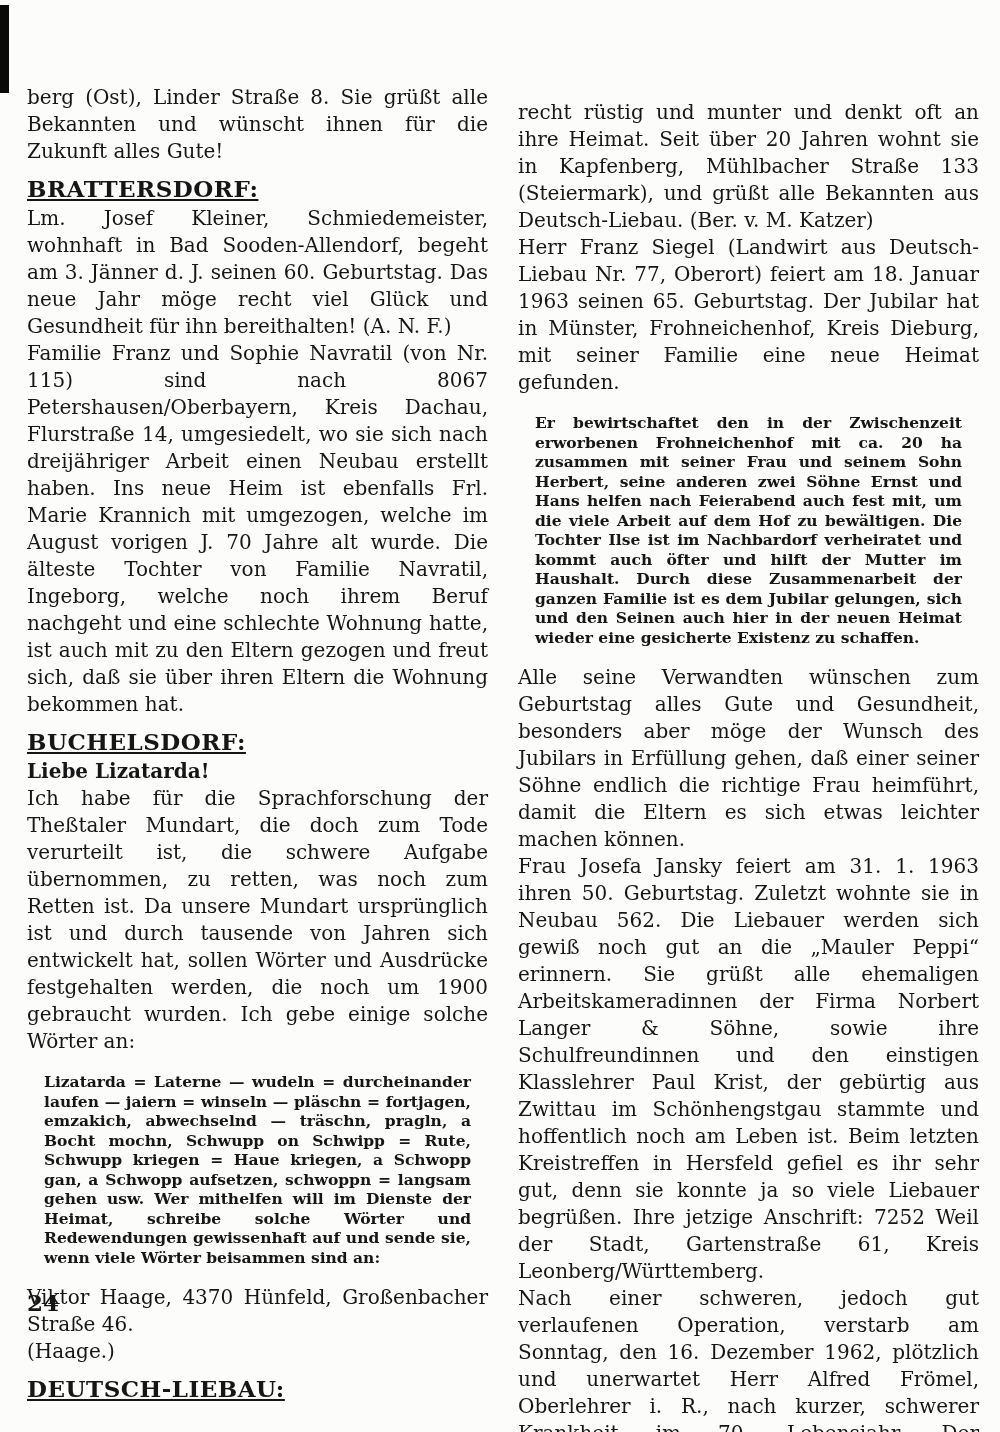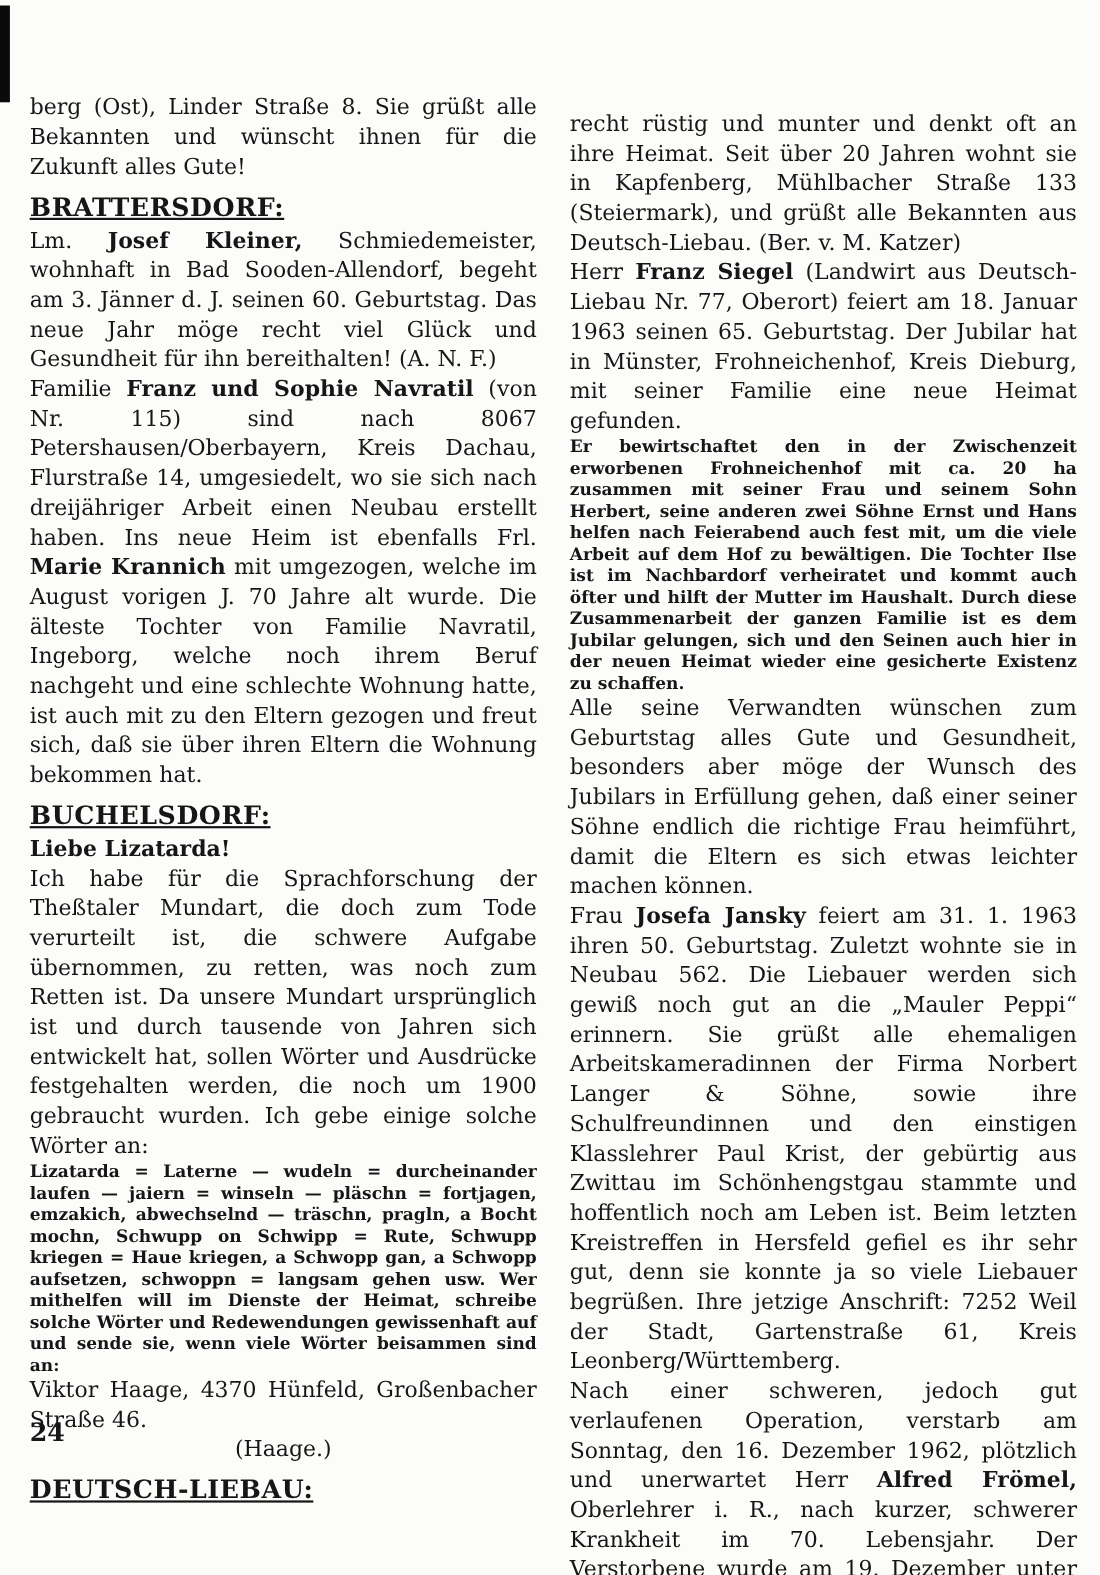--- a/index.html
+++ b/index.html
@@ -41,33 +41,33 @@
     letter-spacing: 0.5px;
     text-decoration: underline;
   }
   p.subhead {
     margin: 0;
     font-size: 20px;
     line-height: 27px;
     font-weight: bold;
   }
   p.smallprint {
-    margin: 0;
+    margin: 17px;
     font-size: 15.5px;
     line-height: 19.5px;
     font-weight: bold;
     text-align: justify;
   }
   p.signature {
     margin: 0;
     font-size: 20px;
     line-height: 27px;
-    text-align: center;
+    text-align: left;
   }
-  b { font-weight: bold; }
+  b { font-weight: normal; }
   .pagenum {
     position: absolute;
     left: 27px; top: 1289px;
     font-size: 23px;
     font-weight: bold;
   }
 </style>
 </head>
 <body>
 

